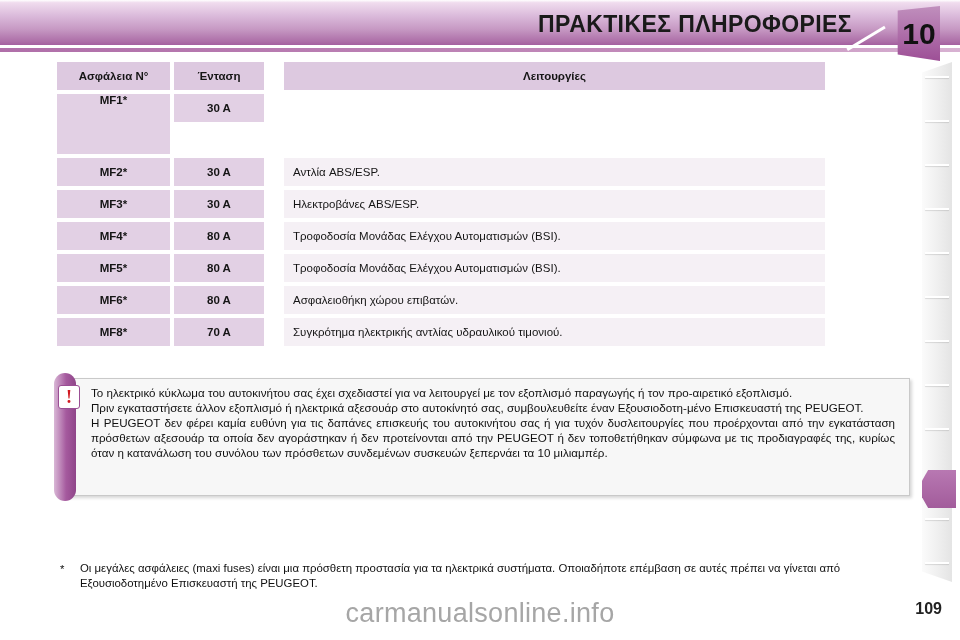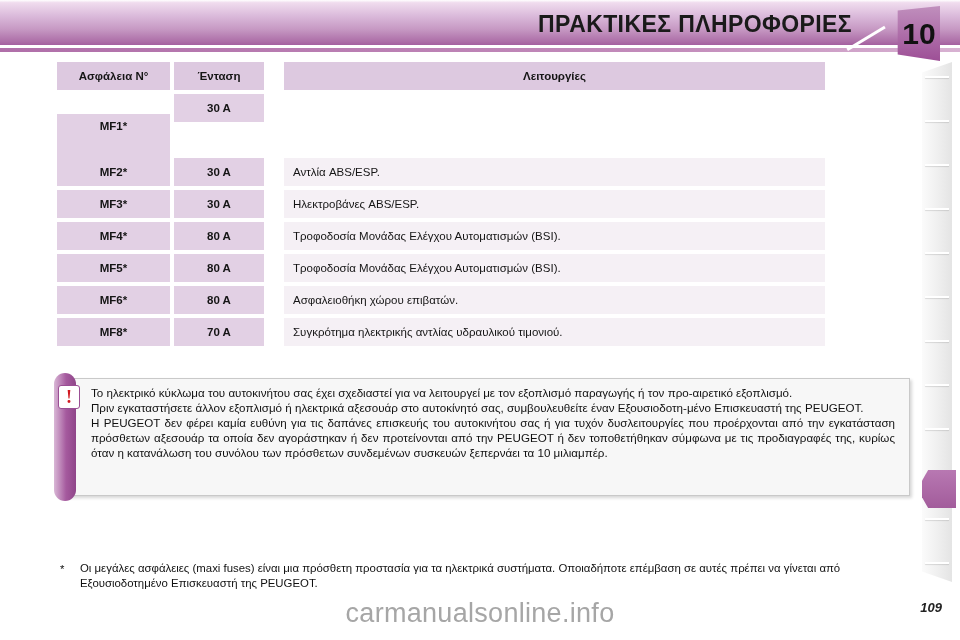--- a/index.html
+++ b/index.html
@@ -141,22 +141,20 @@
     flex: 1 1 auto;
     justify-content: flex-start;
     padding-left: 9px;
     background: #f5f0f5;
   }
   .fthead .c-fn { justify-content: center; padding-left: 0; font-weight: bold; }
   .fthead .c-num, .fthead .c-amp { font-weight: bold; }
   .c-num.spanned {
     height: 60px;
     align-items: flex-start;
-    padding-top: 6px;
-    margin-top: 20px;
   }
   .ftrow.tall { height: 60px; margin-bottom: 4px; }
   .ftrow.tall .stack {
     display: flex;
     flex-direction: column;
     flex: 1 1 auto;
   }
   .ftrow.tall .subrow {
     display: flex;
     height: 28px;
@@ -221,24 +219,23 @@
   .footnote .star {
     flex: 0 0 20px;
     padding-top: 1px;
   }
   .footnote .ftext { flex: 1 1 auto; }
 
   
   .pagenum {
     position: absolute;
     right: 18px; top: 600px;
-    font-size: 13px;
+    font-size: 16px;
     font-weight: bold;
     color: #222222;
-    font-style: italic;
   }
 
   
   .watermark {
     position: absolute;
     left: 0; top: 598px;
     width: 960px;
     text-align: center;
     font-size: 27px;
     color: #a6a6a6;

